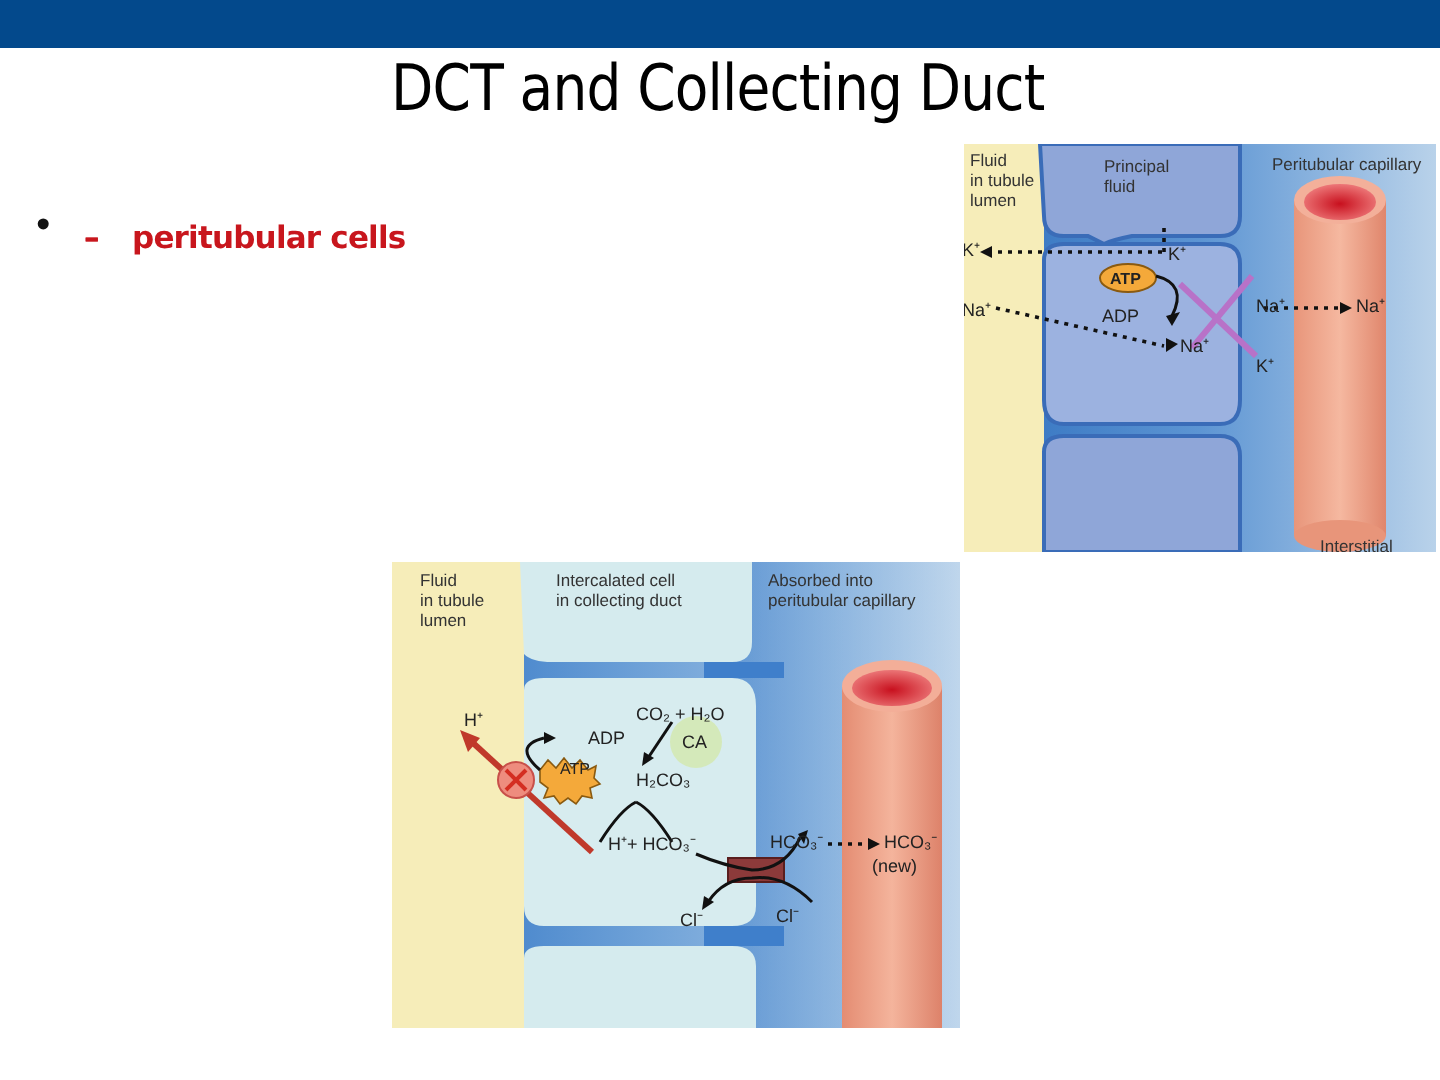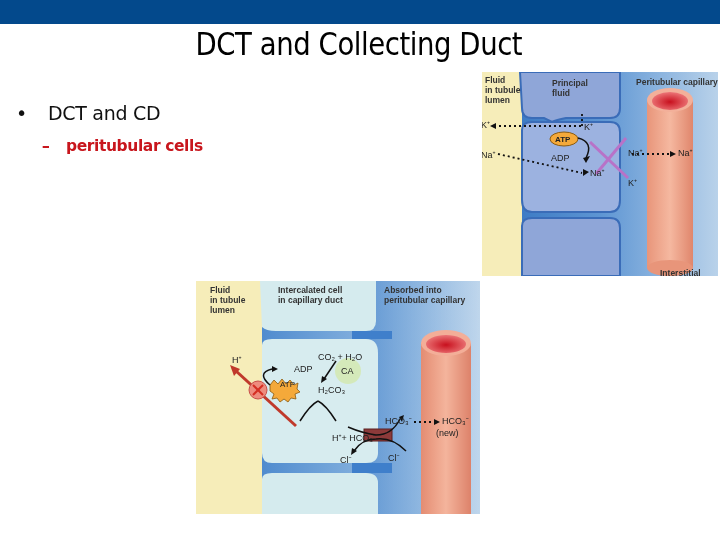--- a/index.html
+++ b/index.html
@@ -12,33 +12,32 @@
   .bullets { position:absolute; left:14px; top:100px; width:360px; font-family:"DejaVu Sans", sans-serif; }
   .b1 { position:relative; padding-left:34px; font-size:19px; line-height:27px; color:#111; letter-spacing:-0.3px; }
   .b1 .dot { position:absolute; left:2px; top:0; }
   .sub { position:relative; padding-left:52px; font-size:15.5px; font-weight:bold; color:#C8161D;
          line-height:29px; letter-spacing:-0.4px; margin-top:0; }
   .sub .dash { position:absolute; left:28px; }
   .subs { margin-top:5px; }
 
   .fig { position:absolute; overflow:hidden; font-family:"Liberation Sans", sans-serif; color:#222; }
   .fig svg { position:absolute; left:0; top:0; }
-  .lbl { position:absolute; font-size:8.5px; line-height:10px; color:#333; white-space:nowrap;font-weight:bold; }
+  .lbl { position:absolute; font-size:8.5px; line-height:10px; color:#333; white-space:nowrap; }
   .lbl2 { position:absolute; font-size:9px; line-height:11px; color:#222; white-space:nowrap; }
 </style>
 </head>
 <body>
 
 <div class="topbar"></div>
 <div class="title">DCT and Collecting Duct</div>
 
 <div class="bullets">
   <div class="b1">
     <span class="dot">•</span>
-    <div>DCT and CD</div>
   </div>
   <div class="subs">
     <div class="sub">
       <span class="dash">–</span>
     </div>
     <div class="sub">
       <span class="dash">–</span>
       <span>peritubular cells</span>
     </div>
   </div>
@@ -160,31 +159,31 @@
     <line x1="218" y1="141" x2="238" y2="141" stroke="#111" stroke-width="1.8" stroke-dasharray="2 3"></line>
     <polygon points="238,138 244,141 238,144" fill="#111"></polygon>
   </svg>
   <div class="lbl" style="left:14px; top:4px;">
     <div>Fluid</div>
     <div>in tubule</div>
     <div>lumen</div>
   </div>
   <div class="lbl" style="left:82px; top:4px;">
     <div>Intercalated cell</div>
-    <div>in capillary duct</div>
+    <div>in collecting duct</div>
   </div>
   <div class="lbl" style="left:188px; top:4px;">
     <div>Absorbed into</div>
     <div>peritubular capillary</div>
   </div>
   <div class="lbl2" style="left:36px; top:74px;">H⁺</div>
   <div class="lbl2" style="left:98px; top:83px;">ADP</div>
   <div class="lbl2" style="left:84px; top:98px; font-size:8px;">ATP</div>
   <div class="lbl2" style="left:122px; top:71px;">CO₂ + H₂O</div>
   <div class="lbl2" style="left:145px; top:85px;">CA</div>
   <div class="lbl2" style="left:122px; top:104px;">H₂CO₃</div>
-  <div class="lbl2" style="left:108px; top:152px;margin-left:28px;">H⁺+ HCO₃⁻</div>
+  <div class="lbl2" style="left:108px; top:136px;">H⁺+ HCO₃⁻</div>
   <div class="lbl2" style="left:189px; top:135px;">HCO₃⁻</div>
   <div class="lbl2" style="left:246px; top:135px;">HCO₃⁻</div>
   <div class="lbl2" style="left:240px; top:147px;">(new)</div>
   <div class="lbl2" style="left:144px; top:174px;">Cl⁻</div>
   <div class="lbl2" style="left:192px; top:172px;">Cl⁻</div>
 </div>
 
 </body></html>

